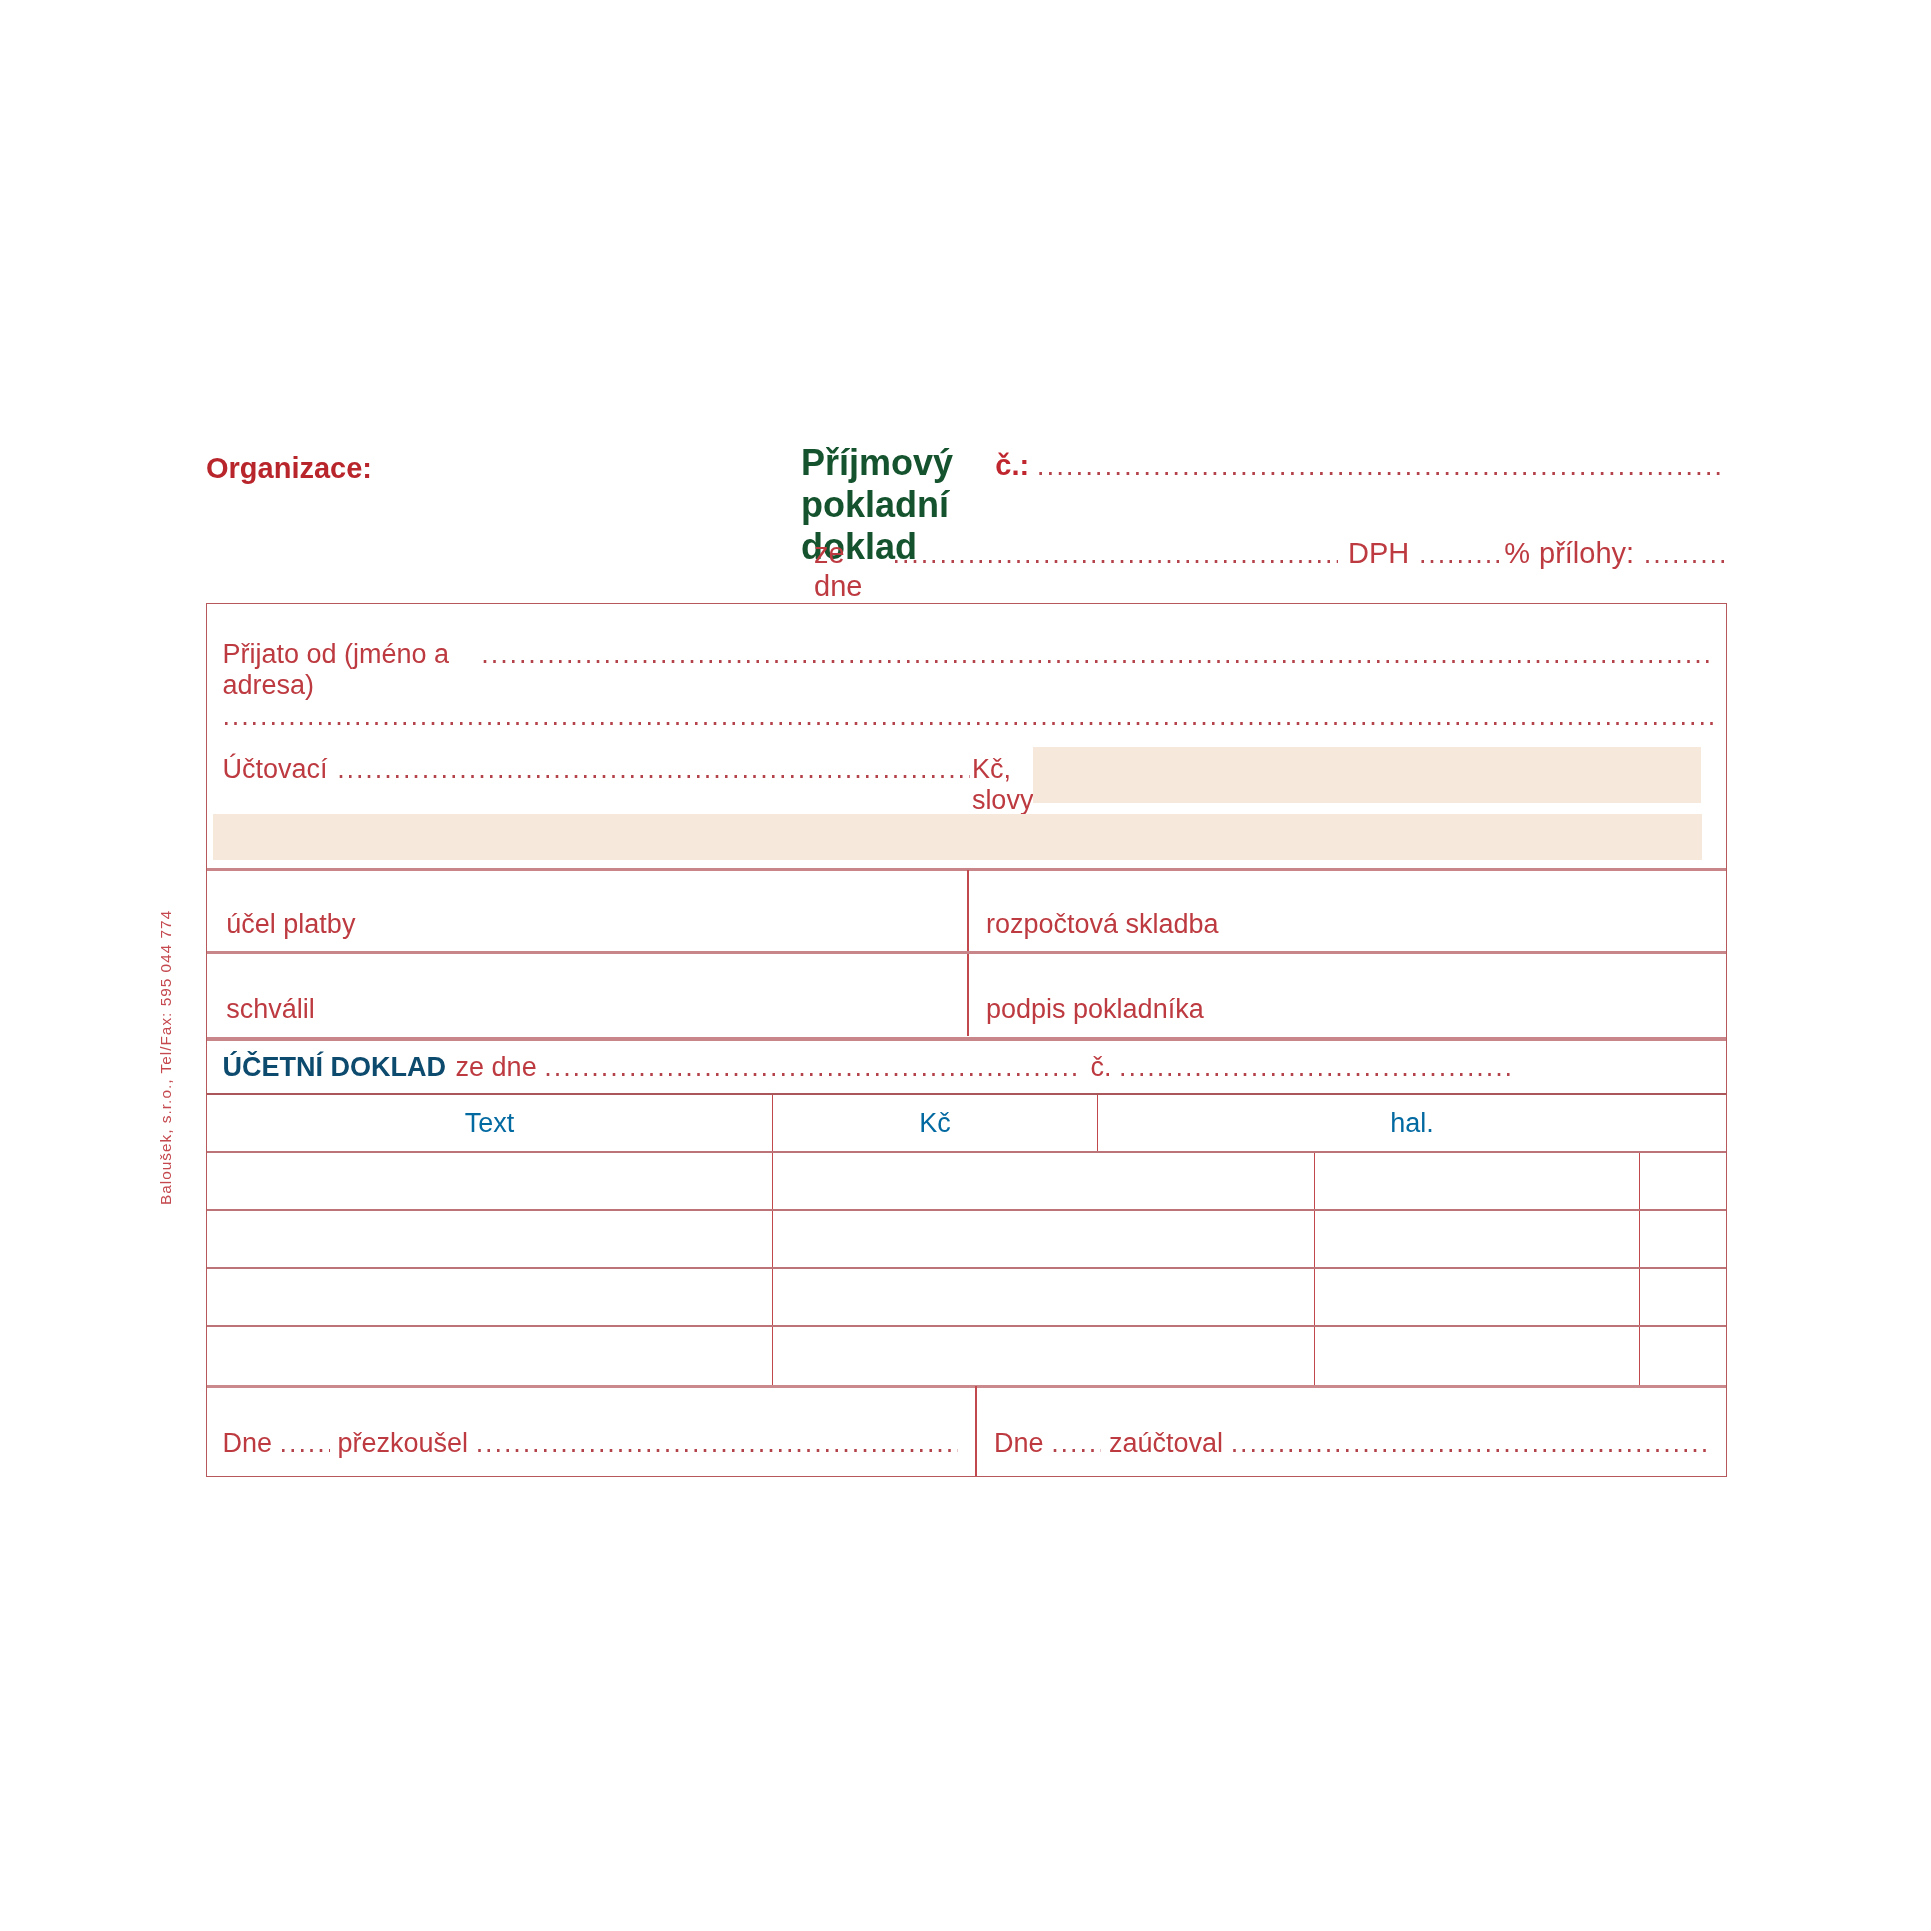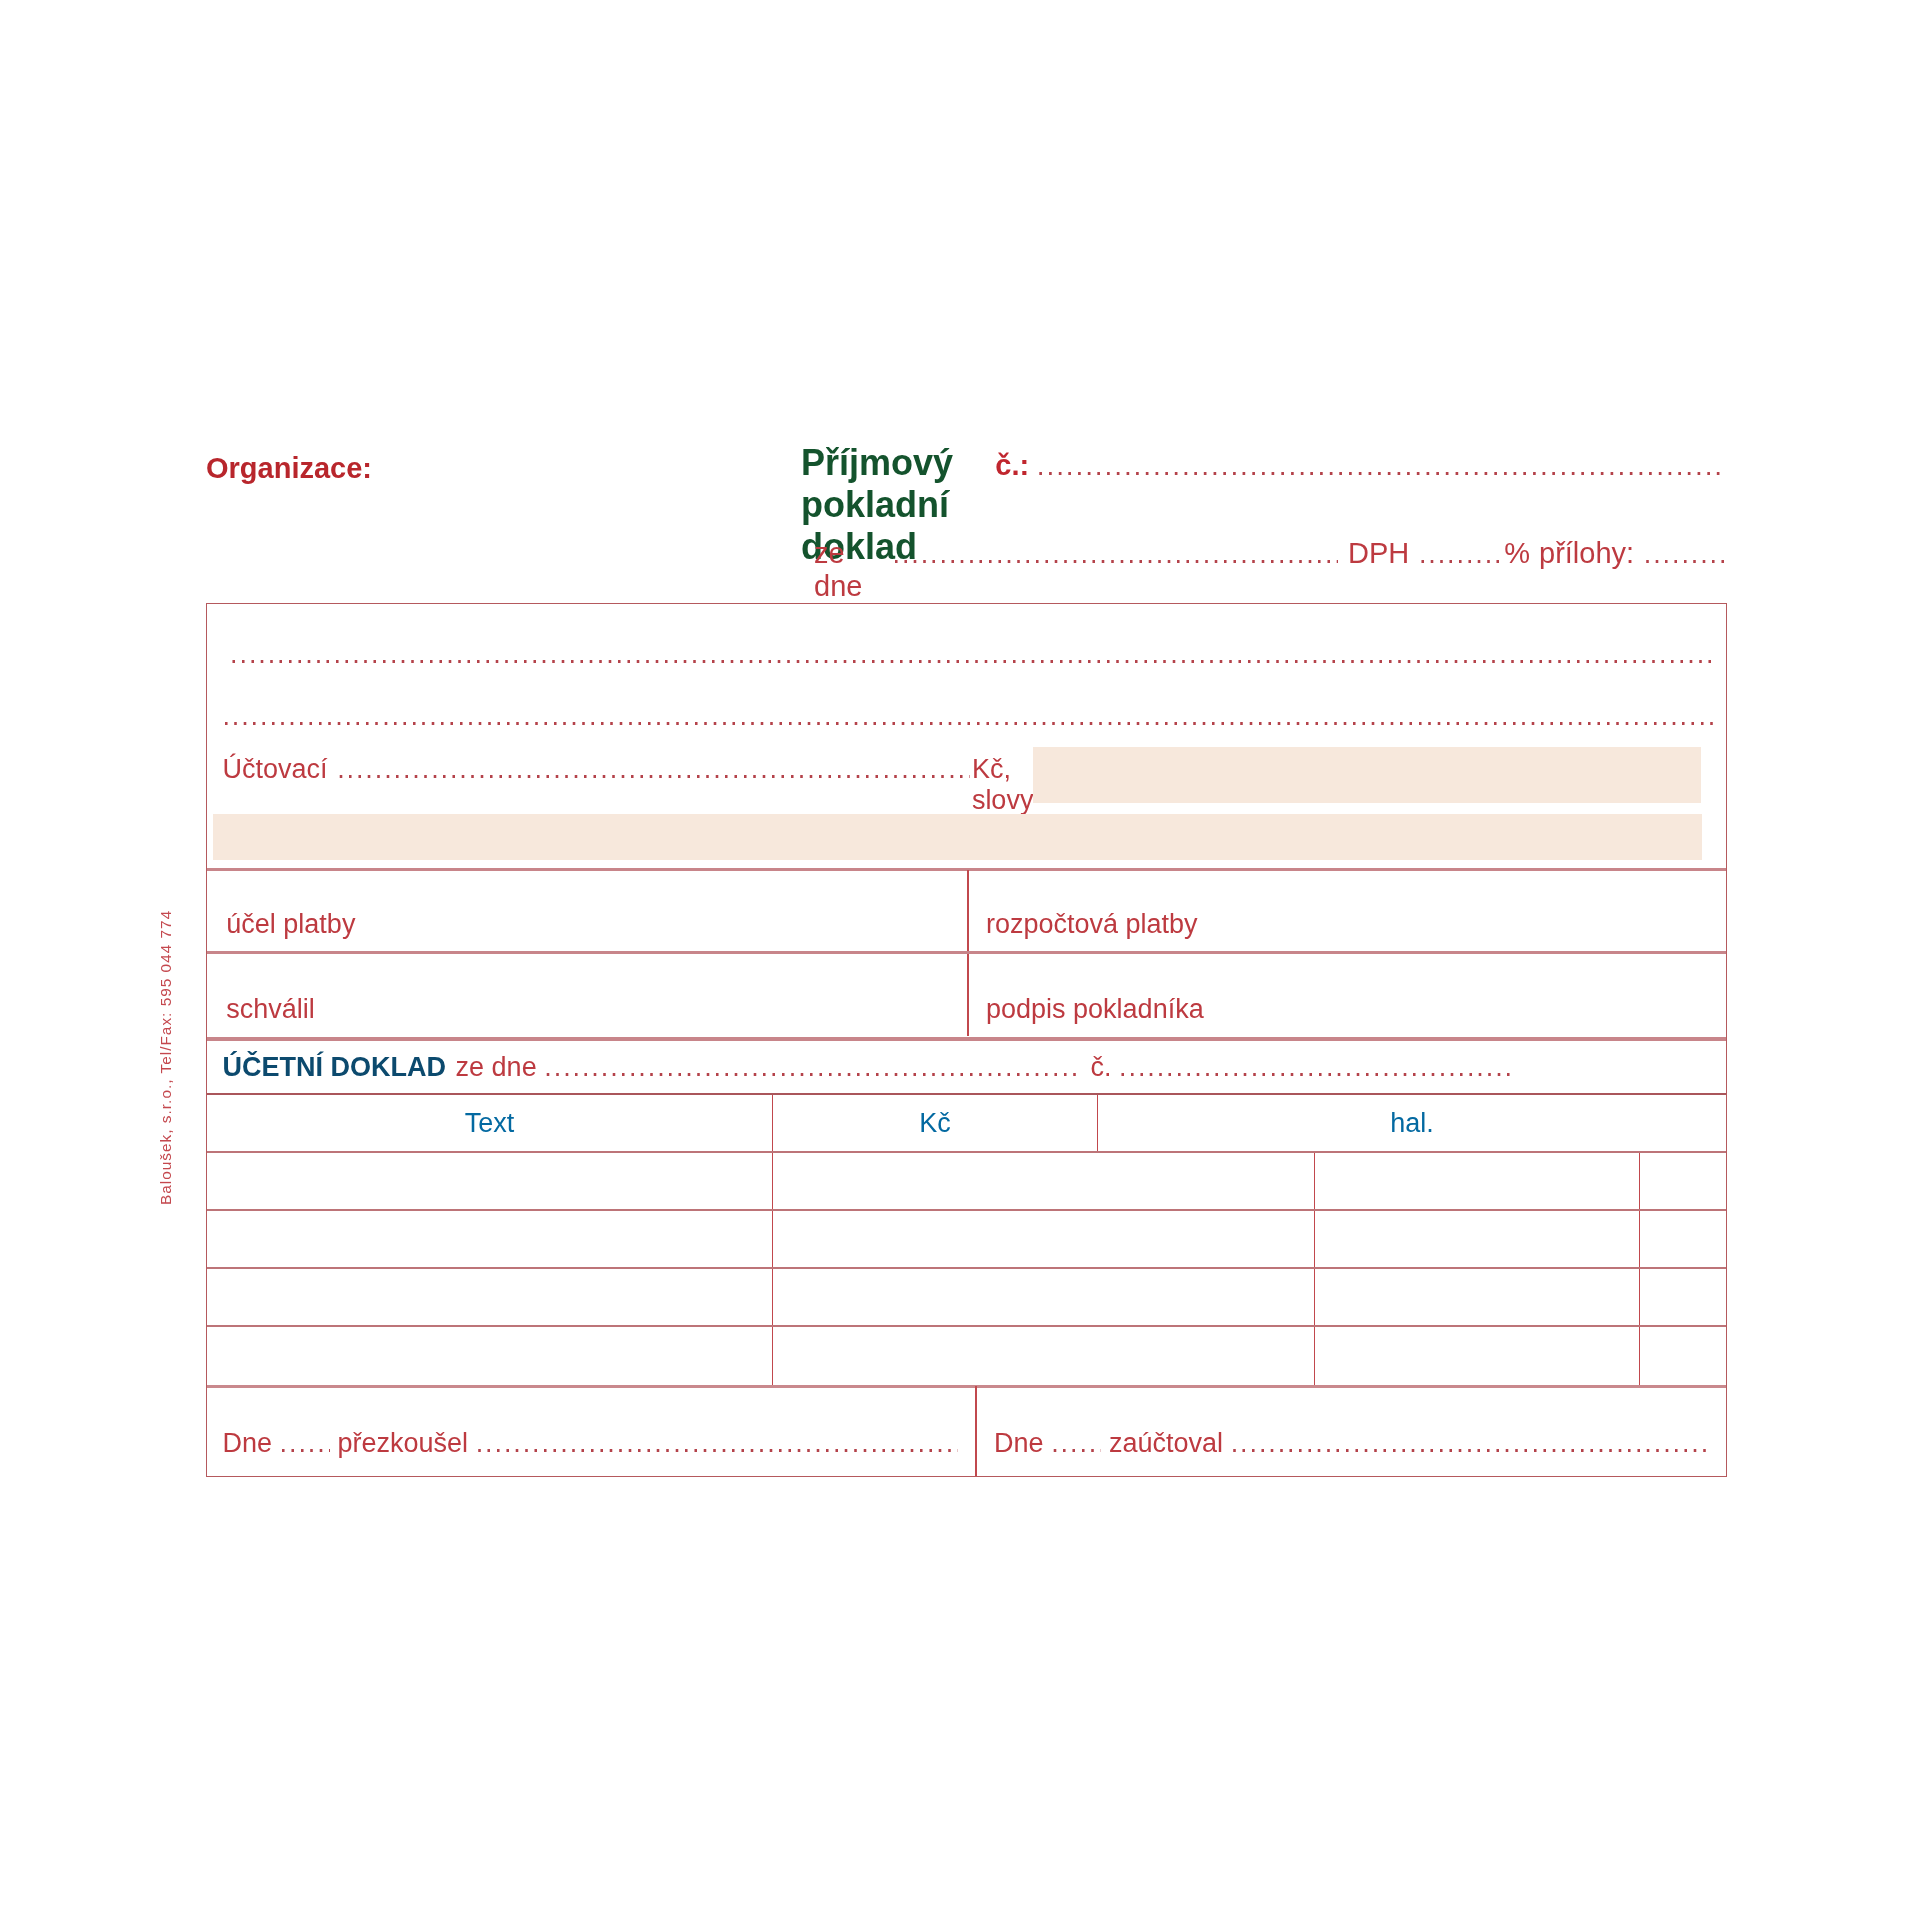--- a/index.html
+++ b/index.html
@@ -101,20 +101,21 @@
     <span class="sub-gap">DPH</span>
     <span class="dots fixdots-vat">............</span>
     <span>%</span>
     <span class="sub-gap" style="margin-left:9px;">přílohy:</span>
     <span class="dots fixdots-att">............</span>
   </div>
 
   <div class="main-box">
 
     <div class="received-from-row baseline-row">
+      <span>Přijato od (jméno a adresa)</span>
       <span class="dots flexdots" style="margin-left:7.7px;">..........................................................................................................................................................................</span>
     </div>
 
     <div class="full-dotted-row">
       <span class="dots" style="display:block;">..........................................................................................................................................................................</span>
     </div>
 
     <div class="received-row baseline-row">
       <span class="label">Účtovací</span>
       <span class="dots flexdots" style="margin-left:9.7px;">..........................................................................................................................................................................</span>
@@ -123,21 +124,21 @@
 
     <div class="amount-highlight"></div>
     <div class="words-highlight"></div>
 
     <div class="hline-1"></div>
 
     <div class="purpose-grid">
       <div class="purpose-vdiv"></div>
       <div class="purpose-hdiv"></div>
       <div class="cell-label lbl-purpose">účel platby</div>
-      <div class="cell-label lbl-budget">rozpočtová platby</div>
+      <div class="cell-label lbl-budget">rozpočtová skladba</div>
       <div class="cell-label lbl-approve">schválil</div>
       <div class="cell-label lbl-cashier">podpis pokladníka</div>
     </div>
 
     <div class="hline-2"></div>
 
     <div class="acct-doc-row">
       <span class="acct-doc-title">ÚČETNÍ DOKLAD</span>
       <span class="plain">ze dne</span>
       <span class="dots d1">..........................................................................................................................................................................</span>

